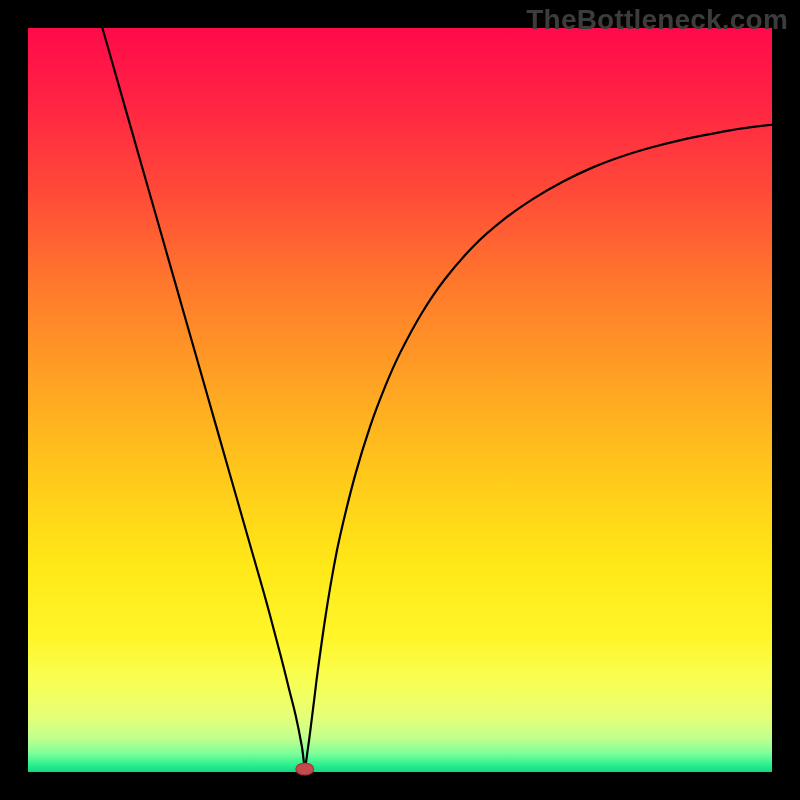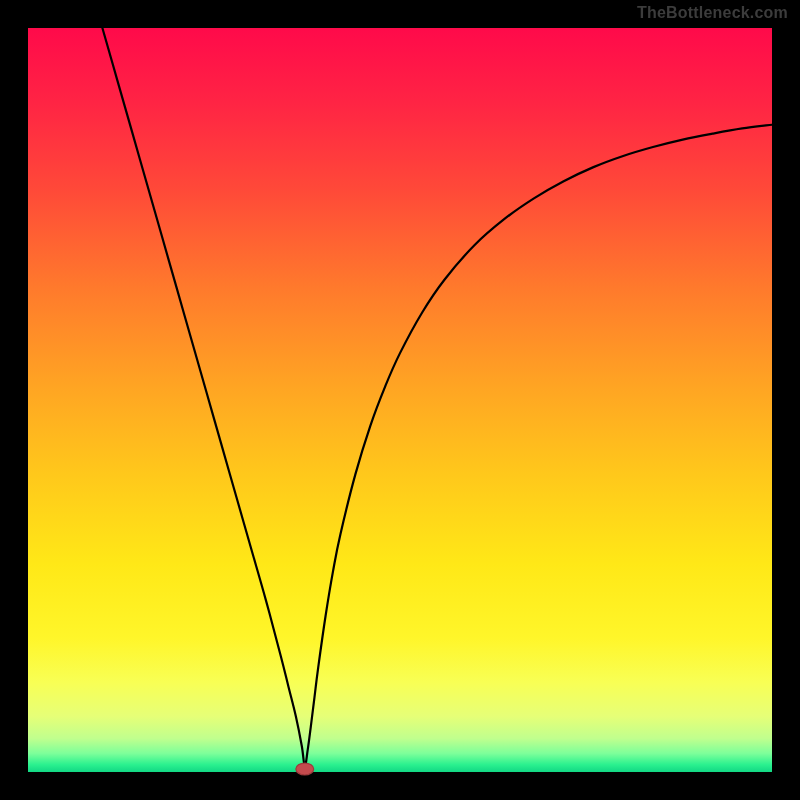--- a/index.html
+++ b/index.html
@@ -15,21 +15,21 @@
     position: relative;
     width: 800px;
     height: 800px;
     background: #000;
   }
   .watermark {
     position: absolute;
     top: 4px;
     right: 12px;
     color: #3c3c3c;
-    font-size: 16px;
+    font-size: 28px;
     font-weight: 600;
     letter-spacing: 0.2px;
     user-select: none;
   }
   svg {
     display: block;
   }
 </style>
 </head>
 <body>

